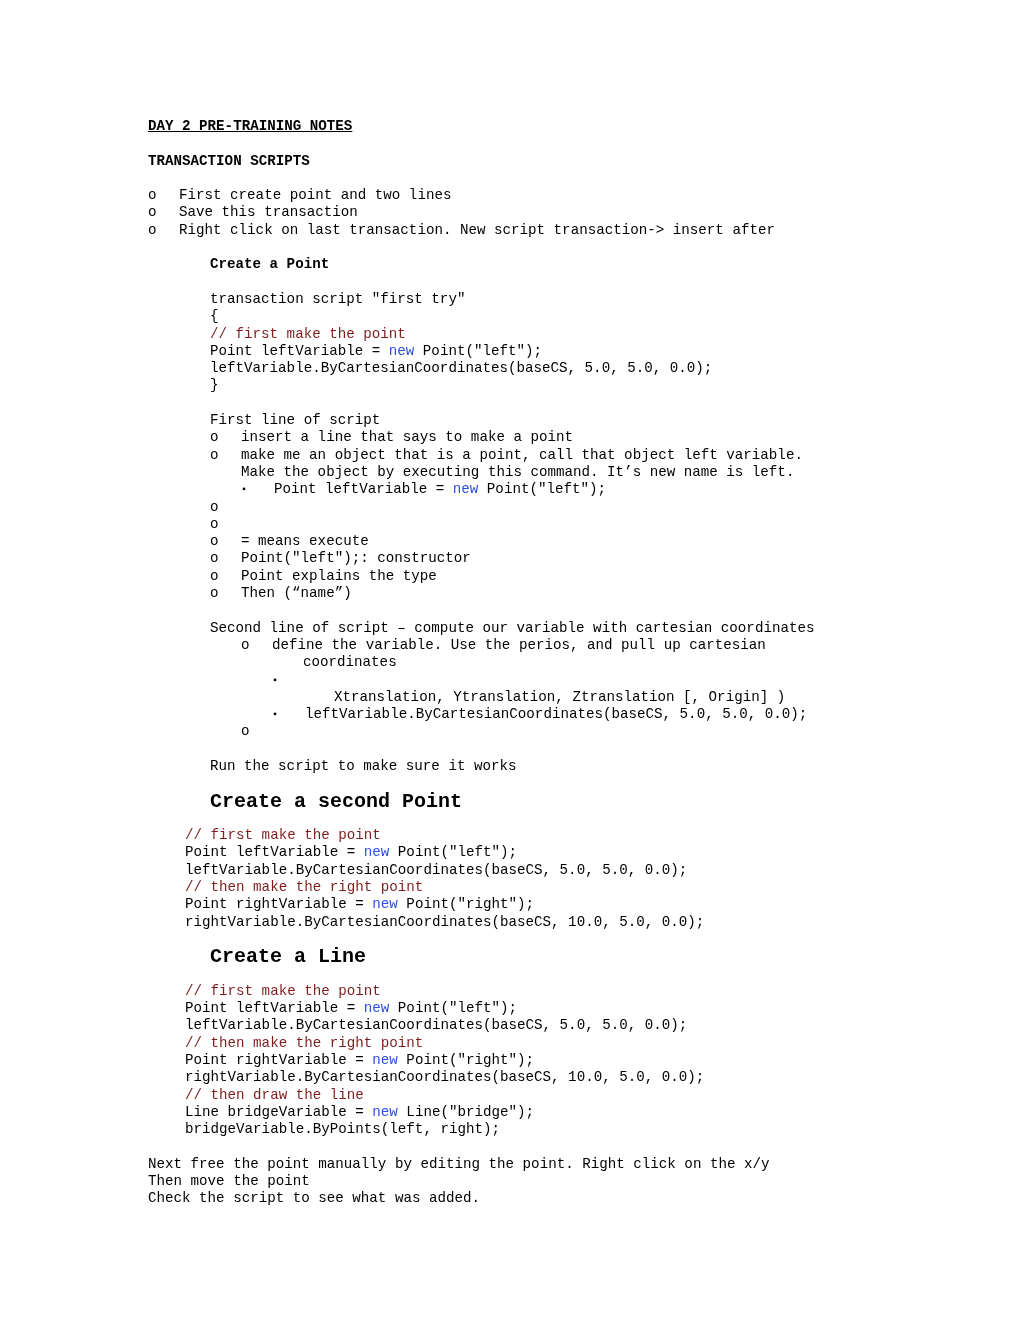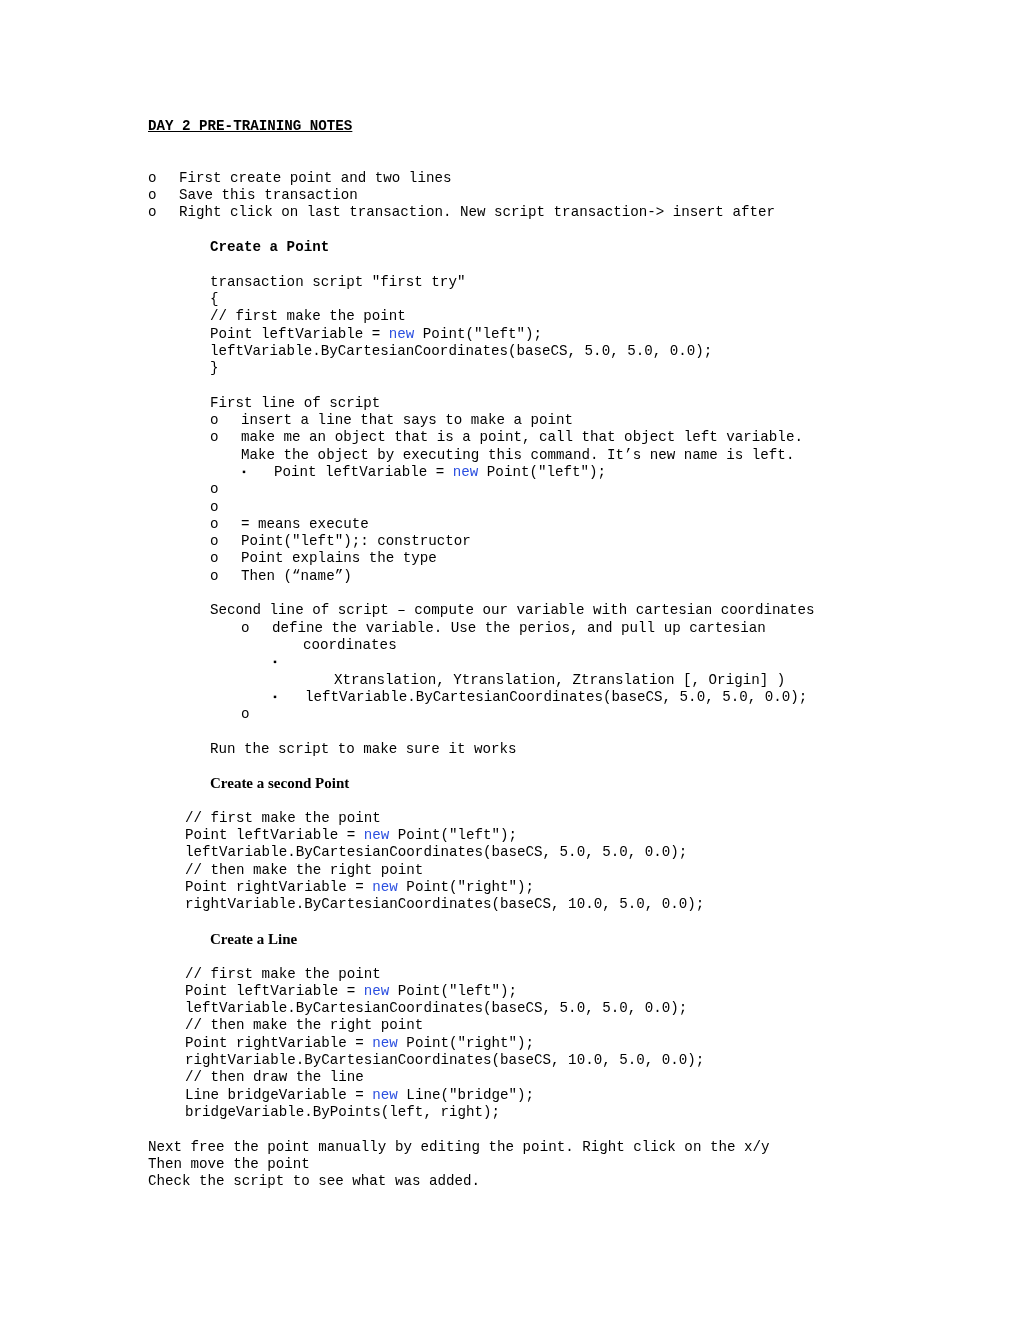--- a/index.html
+++ b/index.html
@@ -48,25 +48,24 @@
   }
   .h-sub {
     font-weight: bold;
     font-size: 14.2px;
     line-height: 17.3px;
     white-space: pre;
     padding-left: 62px;
   }
   .h-sub2 {
     font-weight: bold;
-    font-size: 15px;
+    font-size: 20px;
     line-height: 17.3px;
     white-space: pre;
     padding-left: 62px;
-    font-family: Liberation Serif, serif;
   }
   
   .bullet {
     display: flex;
     font-size: 14.2px;
     line-height: 17.3px;
     white-space: pre;
   }
   .bullet .mark {
     width: 31px;
@@ -86,32 +85,33 @@
     flex: 0 0 33px;
     font-size: 10px;
     white-space: pre;
   }
   .indent-body { padding-left: 62px; }
   .indent-code { padding-left: 37px; }
   .indent-codein { padding-left: 62px; }
   .cont-1 { padding-left: 93px; }
   .cont-2 { padding-left: 155px; }
   .cont-3 { padding-left: 186px; }
-  .cmt { color: #000000; }
+  .cmt { color: #7f1d1d; }
   .kw  { color: #2b4fe0; }
 </style>
 </head>
 <body>
 
 <div class="page">
   <div class="content">
 
     <div class="h-title">DAY 2 PRE-TRAINING NOTES</div>
     <div class="blank"></div>
 
+    <div class="h-sec">TRANSACTION SCRIPTS</div>
     <div class="blank"></div>
 
     <div class="bullet lvl0">
       <span class="mark">o</span>
       <span class="txt">First create point and two lines</span>
     </div>
     <div class="bullet lvl0">
       <span class="mark">o</span>
       <span class="txt">Save this transaction</span>
     </div>

